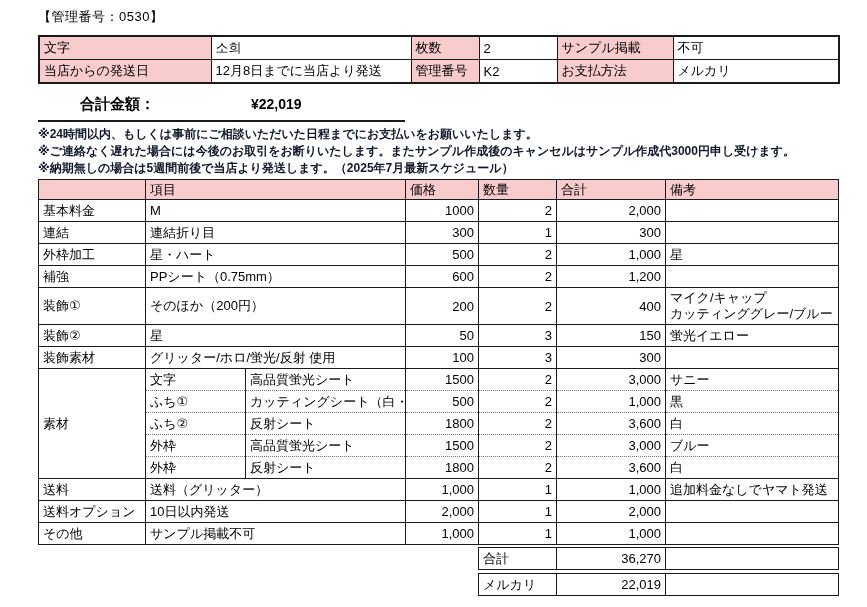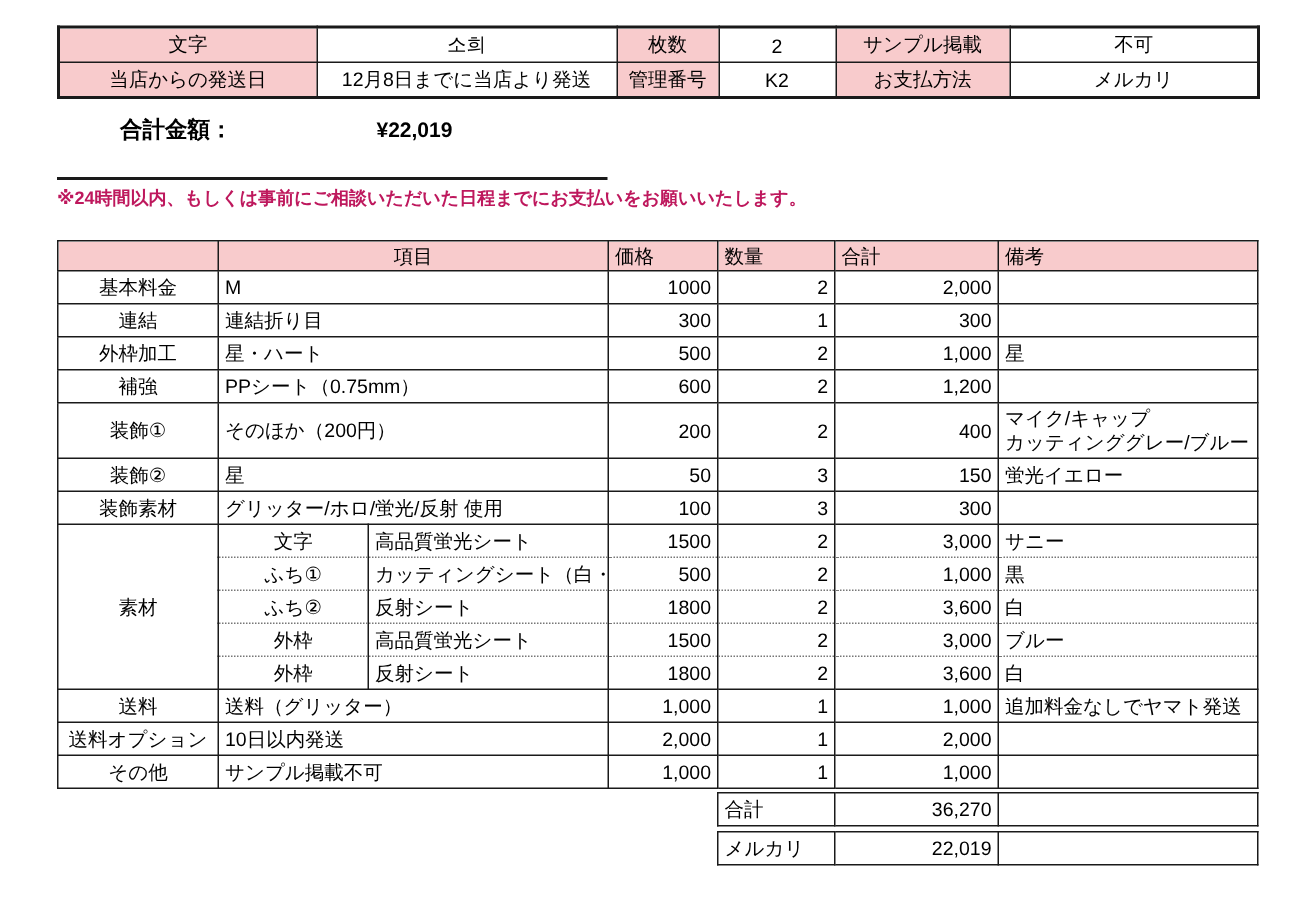--- a/index.html
+++ b/index.html
@@ -8,56 +8,57 @@
     font-family:"Liberation Sans","DejaVu Sans",sans-serif;
     font-size:13px;color:#000;
   }
   .page{position:relative;padding:8px 29px 0 38px;width:800px;}
   .doc-title{font-size:13px;letter-spacing:.5px;height:18px;}
 
   table{border-collapse:collapse;table-layout:fixed;width:800px;}
   td,th{border:1px solid #1a1a1a;height:21px;padding:0 4px;font-weight:normal;
         overflow:hidden;white-space:nowrap;}
   .pink{background:#F8CBCC;}
-  .c{text-align:center;}
+  .c{}
   .r{text-align:right;}
   .l{text-align:left;}
 
   .info-table{margin-top:9px;border:2px solid #1a1a1a;}
   .info-table td{height:22px;}
 
   .total-line{margin-top:11px;width:367px;display:flex;align-items:baseline;
-              border-bottom:2px solid #1a1a1a;padding-bottom:22px;}
+              border-bottom:2px solid #1a1a1a;padding-bottom:6px;}
   .total-line .lbl{font-weight:bold;font-size:15px;margin-left:42px;}
   .total-line .val{font-weight:bold;font-size:14px;margin-left:96px;}
 
   .notices{margin-top:4px;}
-  .notice{color:#be185d;font-weight:bold;font-size:12px;line-height:17px;white-space:nowrap;}
-
-  .order-table{margin-top:19px;border:1.5px solid #1a1a1a;}
+  .notice{color:#0f172a;font-weight:bold;font-size:12px;line-height:17px;white-space:nowrap;}
+
+  .order-table{margin-top:2px;border:1.5px solid #1a1a1a;}
   .order-table .hdr td{height:19px;}
 
   tr.tall td{height:36px;}
   .note2{line-height:16px;white-space:normal;}
 
   tr.mat td{border-top:1px dotted #777;border-bottom:1px dotted #777;}
   tr.mat-first td{border-top:1px solid #1a1a1a;}
   tr.mat-last td{border-bottom:1px solid #1a1a1a;}
   td.matcat{border:1px solid #1a1a1a !important;}
 
   .summary-wrap{margin-top:2px;margin-left:440px;width:360px;}
   .summary-table{width:360px;}
   .summary-table td{height:21px;}
   .mercari-table{width:360px;margin-top:3px;}
 </style>
 </head>
 <body>
 
 <div class="page">
 
+  <div class="doc-title">【管理番号：0530】</div>
 
   <table class="info-table">
     <colgroup>
         <col style="width:172px">
         <col style="width:200px">
         <col style="width:68px">
         <col style="width:78px">
         <col style="width:116px">
         <col style="width:166px">
       </colgroup>
@@ -81,20 +82,22 @@
   </tbody>
     </table>
 
   <div class="total-line">
     <span class="lbl">合計金額：</span>
     <span class="val">¥22,019</span>
   </div>
 
   <div class="notices">
     <div class="notice">※24時間以内、もしくは事前にご相談いただいた日程までにお支払いをお願いいたします。</div>
+    <div class="notice">※ご連絡なく遅れた場合には今後のお取引をお断りいたします。またサンプル作成後のキャンセルはサンプル作成代3000円申し受けます。</div>
+    <div class="notice">※納期無しの場合は5週間前後で当店より発送します。（2025年7月最新スケジュール）</div>
   </div>
 
   <table class="order-table">
     <colgroup>
         <col style="width:107px">
         <col style="width:100px">
         <col style="width:160px">
         <col style="width:73px">
         <col style="width:78px">
         <col style="width:109px">

